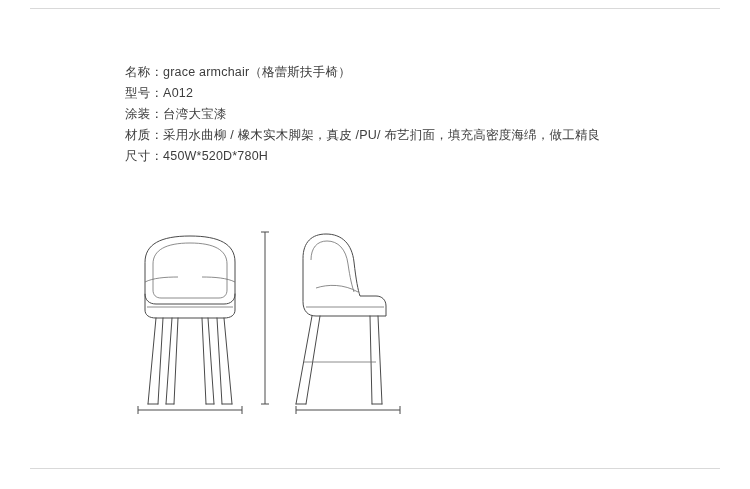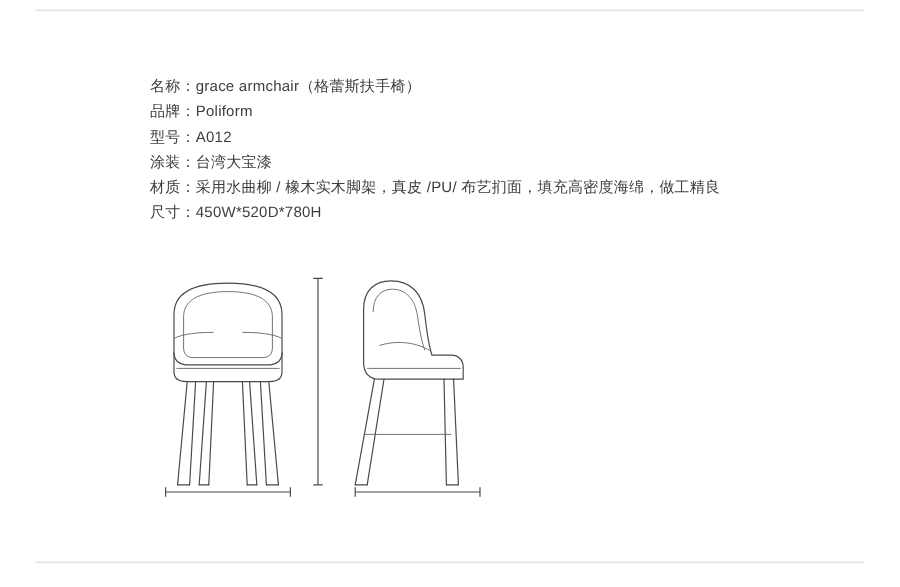--- a/index.html
+++ b/index.html
@@ -84,23 +84,20 @@
 </head>
 <body>
 
 <div class="page">
 
   <div class="rule-top"></div>
 
   <div class="spec-list">
     <div class="spec-row">
       <span class="lbl">名称：</span><span class="val">grace armchair（格蕾斯扶手椅）</span>
-    </div>
-    <div class="spec-row">
-      <span class="lbl">品牌：</span><span class="val">Poliform</span>
     </div>
     <div class="spec-row">
       <span class="lbl">型号：</span><span class="val">A012</span>
     </div>
     <div class="spec-row">
       <span class="lbl">涂装：</span><span class="val">台湾大宝漆</span>
     </div>
     <div class="spec-row">
       <span class="lbl">材质：</span><span class="val">采用水曲柳 / 橡木实木脚架，真皮 /PU/ 布艺扪面，填充高密度海绵，做工精良</span>
     </div>

